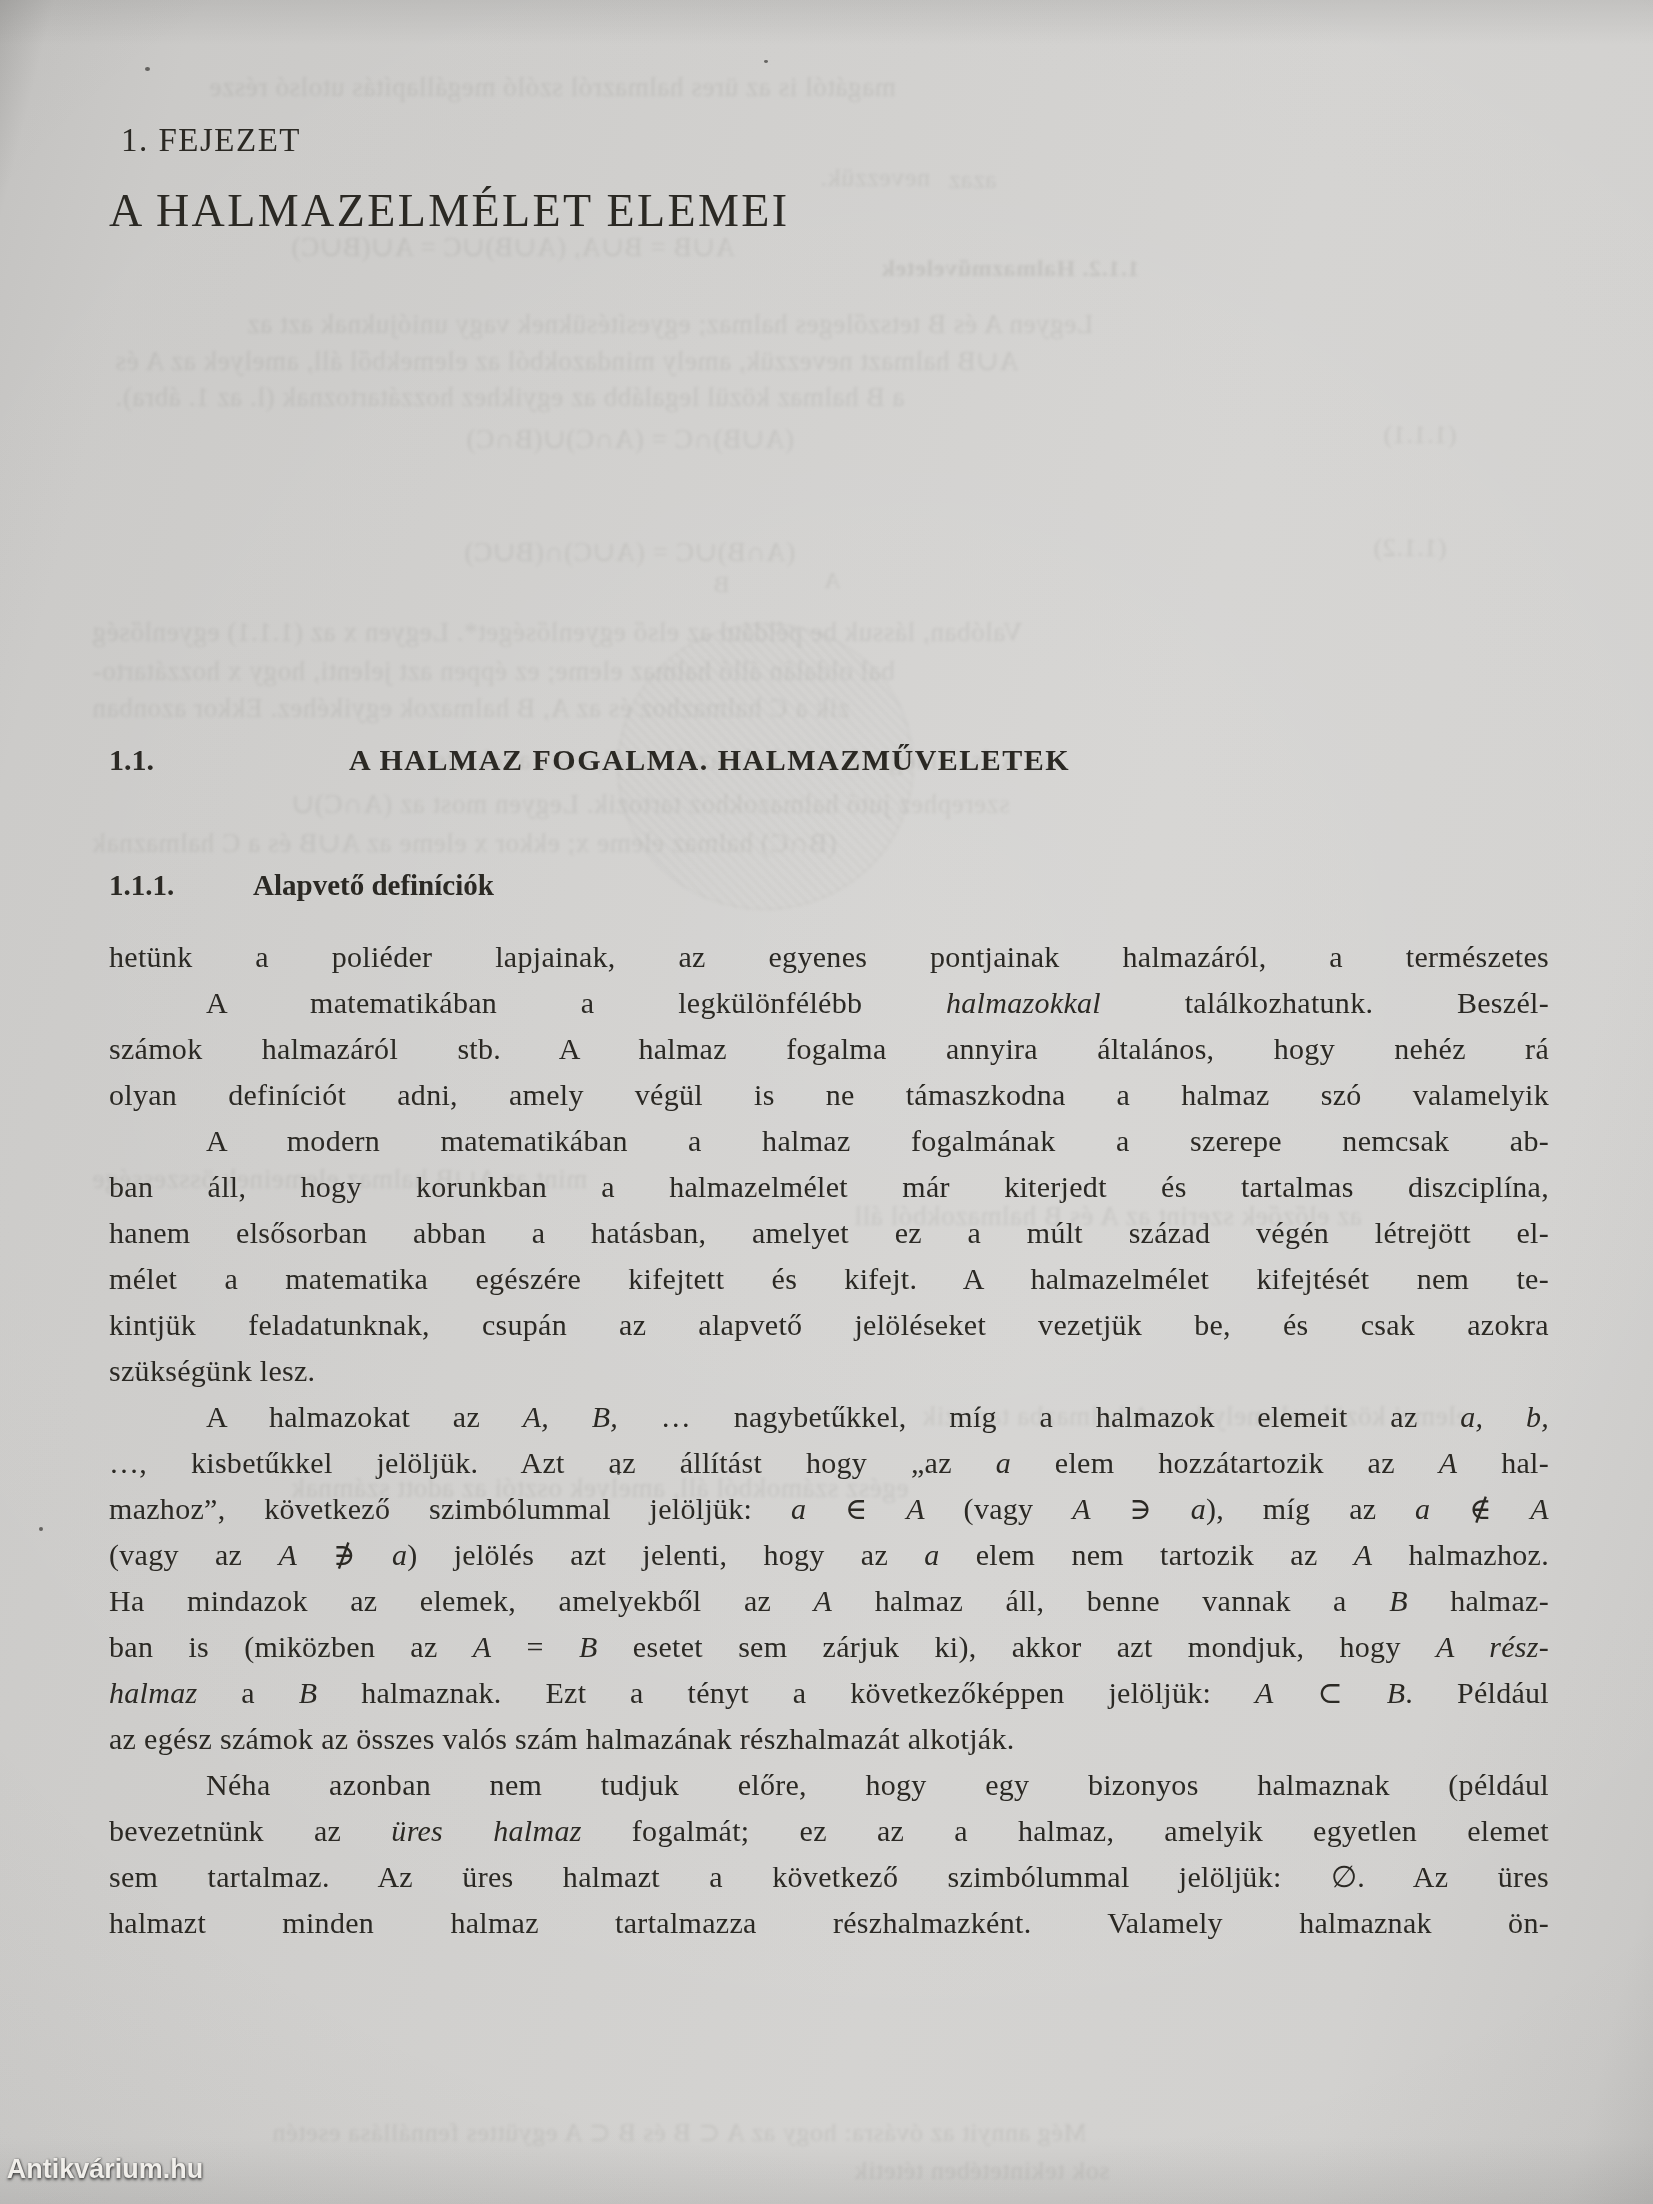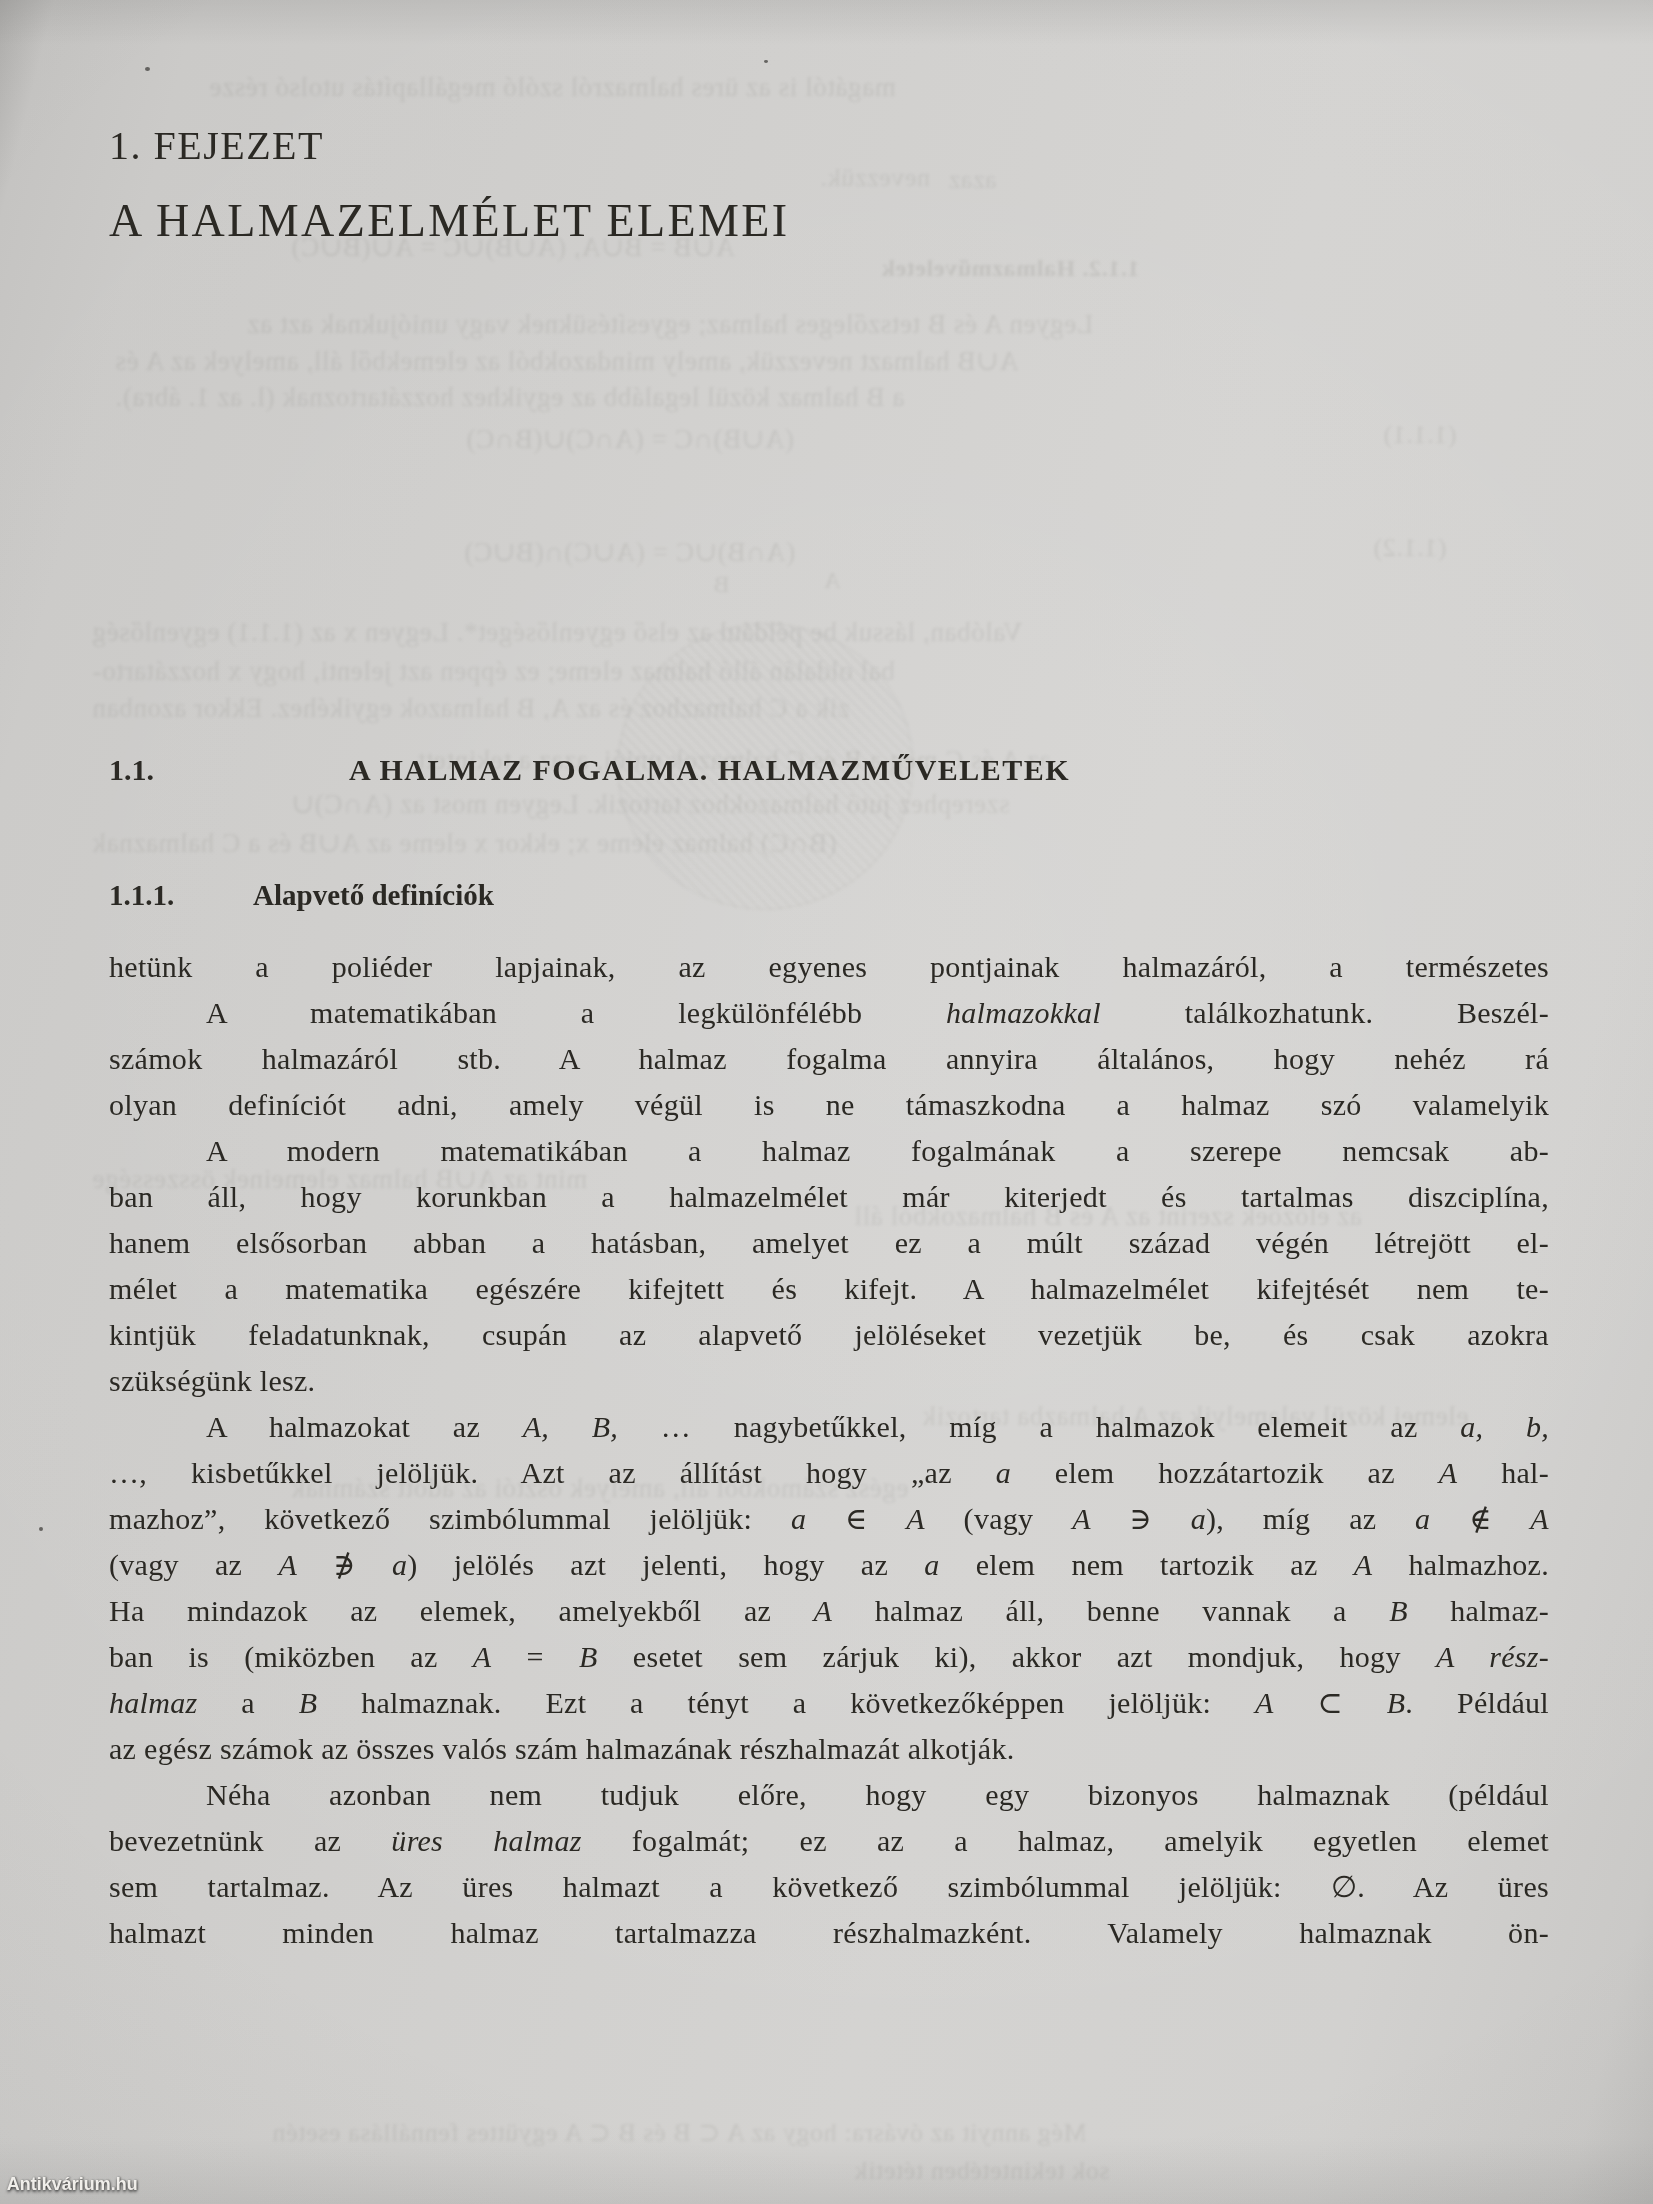--- a/index.html
+++ b/index.html
@@ -13,35 +13,35 @@
   
   .ghost-layer{position:absolute;inset:0;color:var(--ghost,#6f6e67);}
   .ghost{position:absolute;transform:scaleX(-1);opacity:.15;filter:blur(1.4px);
     white-space:nowrap;letter-spacing:0.6px;}
   .ghost.gb{font-weight:bold;opacity:.17;}
   .venn{position:absolute;left:617px;top:623px;width:297px;height:287px;border-radius:50%;
     background:repeating-linear-gradient(52deg,rgba(96,96,90,.15) 0 1.9px,rgba(96,96,90,0) 1.9px 7.8px);
     box-shadow:inset 0 0 0 1.9px rgba(96,96,90,.10);opacity:.5;filter:blur(1.5px);transform:rotate(-6deg);}
   
   .content{position:absolute;left:109px;right:105px;top:0;}
-  .chapter-label{margin:122px 0 0;font-size:40px;letter-spacing:1.5px;}
+  .chapter-label{margin:122px 12px 0;font-size:33px;letter-spacing:1.5px;}
   .chapter-title{margin:25px 0 0;font-size:46px;font-weight:normal;letter-spacing:2.4px;}
   .sec{display:flex;margin-top:506px;font-size:30px;font-weight:bold;}
   .sec .num{width:240px;flex:0 0 auto;}
   .sec .ttl{letter-spacing:1.5px;}
   .subsec{display:flex;margin-top:92px;font-size:29px;font-weight:bold;}
   .subsec .num{width:144px;flex:0 0 auto;}
   .body-text{margin-top:32px;font-size:30px;letter-spacing:0.3px;}
   .line{height:46px;line-height:46px;text-align:justify;text-align-last:justify;}
   .line.end{text-align-last:left;}
   .line.ind{text-indent:97px;}
   
   .speck{position:absolute;border-radius:50%;background:rgba(45,43,40,.65);filter:blur(0.4px);}
-  .watermark{position:absolute;left:6.8px;bottom:10px;
-    font-family:"Liberation Sans","DejaVu Sans",sans-serif;font-size:18px;font-weight:bold;
+  .watermark{position:absolute;left:6.8px;bottom:20px;
+    font-family:"Liberation Sans","DejaVu Sans",sans-serif;font-size:27px;font-weight:bold;
     color:var(--wm,#f0eeea);text-shadow:0 1.9px 2.9px rgba(20,20,20,.65),1px 0 1.9px rgba(20,20,20,.5);}
 </style>
 </head>
 <body>
 
 <div class="page">
 
   <div class="ghost-layer">
     <div class="venn"></div>
   <div class="ghost" style="left: 209px; top: 72px; font-size: 27px;">magától is az üres halmazról szóló megállapítás utolsó része</div>

